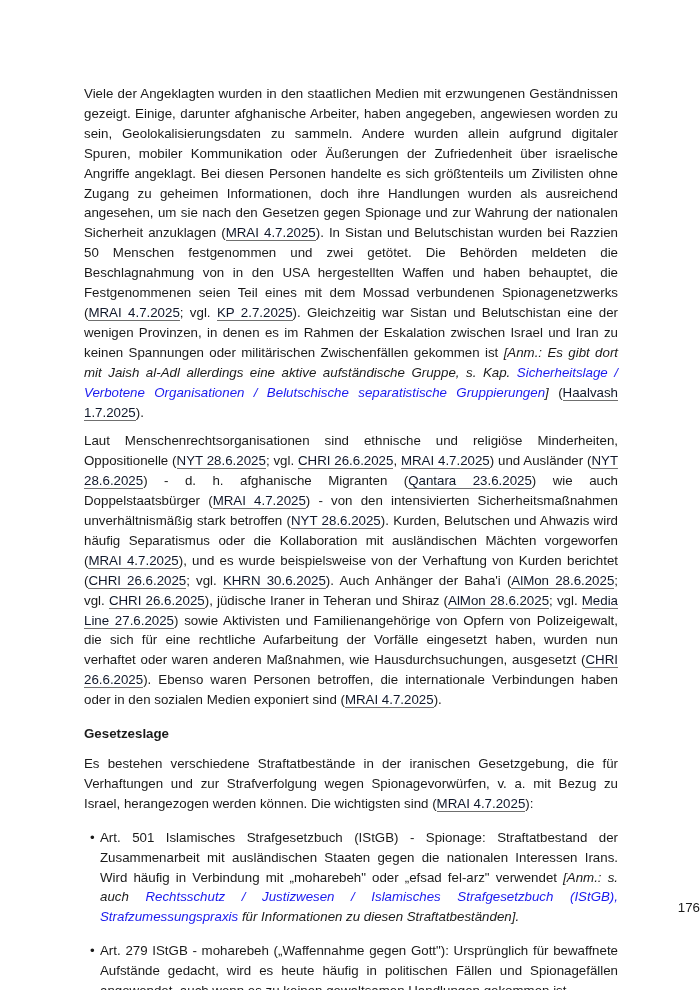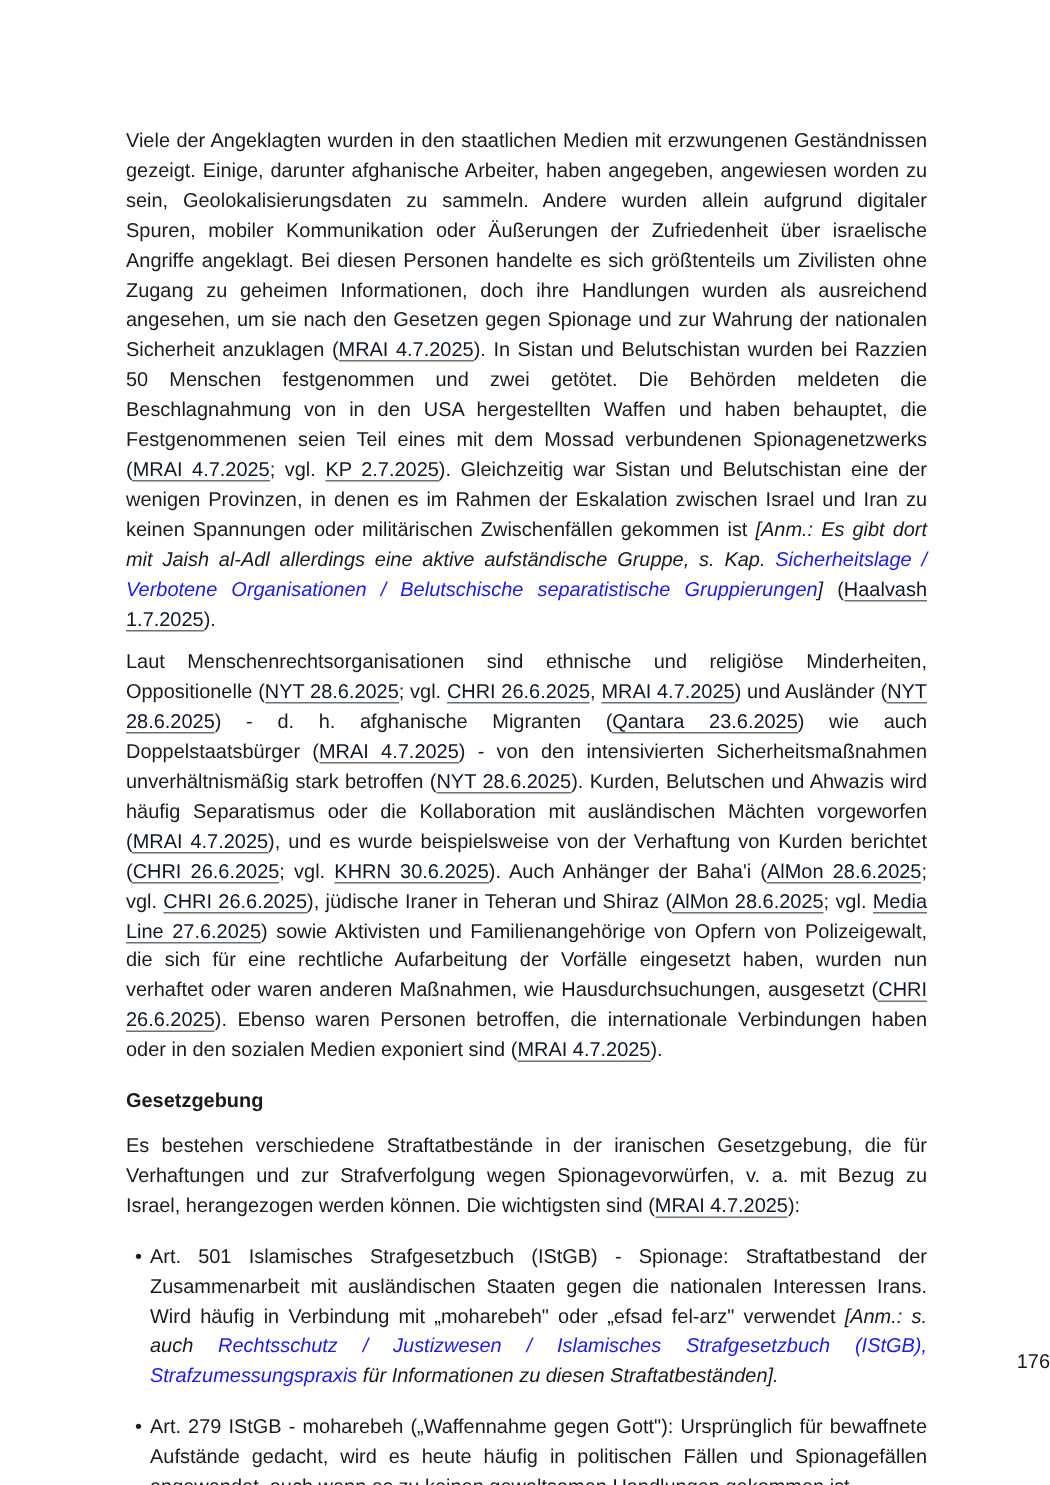--- a/index.html
+++ b/index.html
@@ -22,21 +22,21 @@
     font-family: "Liberation Sans", sans-serif; font-size: 13.3px; color: #1a1a1a; }
 </style>
 </head>
 <body>
 
 <div class="page">
   <p><span>Viele der Angeklagten wurden in den staatlichen Medien mit erzwungenen Geständnissen ge­zeigt. Einige, darunter afghanische Arbeiter, haben angegeben, angewiesen worden zu sein, Geolokalisierungsdaten zu sammeln. Andere wurden allein aufgrund digitaler Spuren, mobiler Kommunikation oder Äußerungen der Zufriedenheit über israelische Angriffe angeklagt. Bei diesen Personen handelte es sich größtenteils um Zivilisten ohne Zugang zu geheimen Informa­tionen, doch ihre Handlungen wurden als ausreichend angesehen, um sie nach den Gesetzen gegen Spionage und zur Wahrung der nationalen Sicherheit anzuklagen (</span><a class="ref">MRAI 4.7.2025</a><span>). In Sistan und Belutschistan wurden bei Razzien 50 Menschen festgenommen und zwei getötet. Die Behörden meldeten die Beschlagnahmung von in den USA hergestellten Waffen und haben behauptet, die Festgenommenen seien Teil eines mit dem Mossad verbundenen Spionage­netzwerks (</span><a class="ref">MRAI 4.7.2025</a><span>; vgl. </span><a class="ref">KP 2.7.2025</a><span>). Gleichzeitig war Sistan und Belutschistan eine der wenigen Provinzen, in denen es im Rahmen der Eskalation zwischen Israel und Iran zu keinen Spannungen oder militärischen Zwischenfällen gekommen ist </span><span class="note"><span>[Anm.: Es gibt dort mit Jaish al-Adl allerdings eine aktive aufständische Gruppe, s. Kap. </span><a class="xref">Sicherheitslage / Verbotene Organisationen / Belutschische separatistische Gruppierungen</a><span>]</span></span><span> (</span><a class="ref">Haalvash 1.7.2025</a><span>).</span></p>
 
   <p><span>Laut Menschenrechtsorganisationen sind ethnische und religiöse Minderheiten, Oppositionelle (</span><a class="ref">NYT 28.6.2025</a><span>; vgl. </span><a class="ref">CHRI 26.6.2025</a><span>, </span><a class="ref">MRAI 4.7.2025</a><span>) und Ausländer (</span><a class="ref">NYT 28.6.2025</a><span>) - d. h. af­ghanische Migranten (</span><a class="ref">Qantara 23.6.2025</a><span>) wie auch Doppelstaatsbürger (</span><a class="ref">MRAI 4.7.2025</a><span>) - von den intensivierten Sicherheitsmaßnahmen unverhältnismäßig stark betroffen (</span><a class="ref">NYT 28.6.2025</a><span>). Kurden, Belutschen und Ahwazis wird häufig Separatismus oder die Kollaboration mit ausländi­schen Mächten vorgeworfen (</span><a class="ref">MRAI 4.7.2025</a><span>), und es wurde beispielsweise von der Verhaftung von Kurden berichtet (</span><a class="ref">CHRI 26.6.2025</a><span>; vgl. </span><a class="ref">KHRN 30.6.2025</a><span>). Auch Anhänger der Baha'i (</span><a class="ref">AlMon 28.6.2025</a><span>; vgl. </span><a class="ref">CHRI 26.6.2025</a><span>), jüdische Iraner in Teheran und Shiraz (</span><a class="ref">AlMon 28.6.2025</a><span>; vgl. </span><a class="ref">Media Line 27.6.2025</a><span>) sowie Aktivisten und Familienangehörige von Opfern von Polizeigewalt, die sich für eine rechtliche Aufarbeitung der Vorfälle eingesetzt haben, wurden nun verhaftet oder waren anderen Maßnahmen, wie Hausdurchsuchungen, ausgesetzt (</span><a class="ref">CHRI 26.6.2025</a><span>). Ebenso waren Personen betroffen, die internationale Verbindungen haben oder in den sozialen Medien exponiert sind (</span><a class="ref">MRAI 4.7.2025</a><span>).</span></p>
 
-  <h3>Gesetzgebung</h3>
+  <h3>Gesetzeslage</h3>
 
   <p><span>Es bestehen verschiedene Straftatbestände in der iranischen Gesetzgebung, die für Verhaftun­gen und zur Strafverfolgung wegen Spionagevorwürfen, v. a. mit Bezug zu Israel, herangezogen werden können. Die wichtigsten sind (</span><a class="ref">MRAI 4.7.2025</a><span>):</span></p>
 
   <ul>
     <li><span class="bullet">•</span><span>Art. 501 Islamisches Strafgesetzbuch (IStGB) - Spionage: Straftatbestand der Zusammen­arbeit mit ausländischen Staaten gegen die nationalen Interessen Irans. Wird häufig in Verbindung mit „moharebeh" oder „efsad fel-arz" verwendet </span><span class="note"><span>[Anm.: s. auch </span><a class="xref">Rechtsschutz / Justizwesen / Islamisches Strafgesetzbuch (IStGB), Strafzumessungspraxis</a><span> für Informatio­nen zu diesen Straftatbeständen].</span></span></li>
     <li><span class="bullet">•</span><span>Art. 279 IStGB - moharebeh („Waffennahme gegen Gott"): Ursprünglich für bewaffnete Auf­stände gedacht, wird es heute häufig in politischen Fällen und Spionagefällen angewendet, auch wenn es zu keinen gewaltsamen Handlungen gekommen ist.</span></li>
   </ul>
 </div>
 
 <div class="pageno">176</div>

